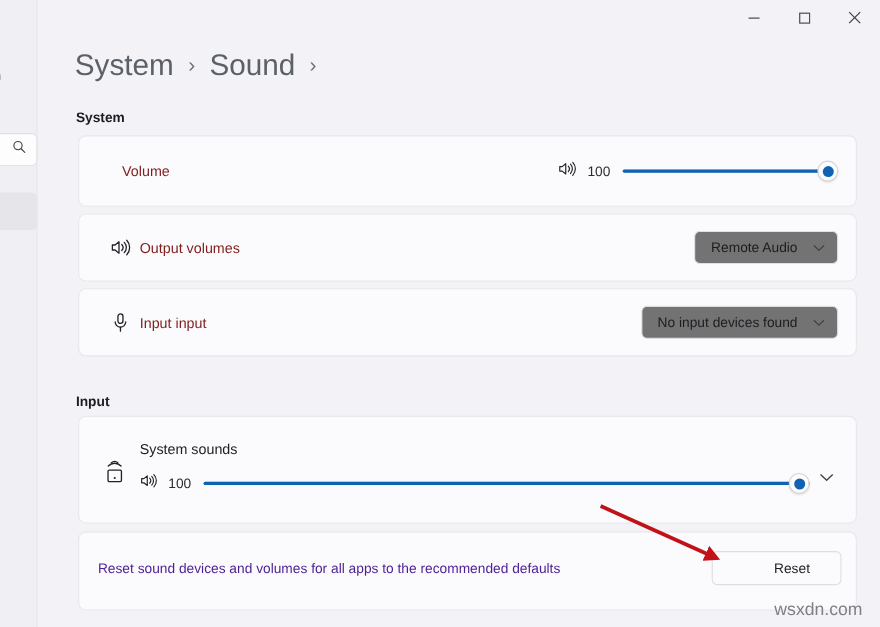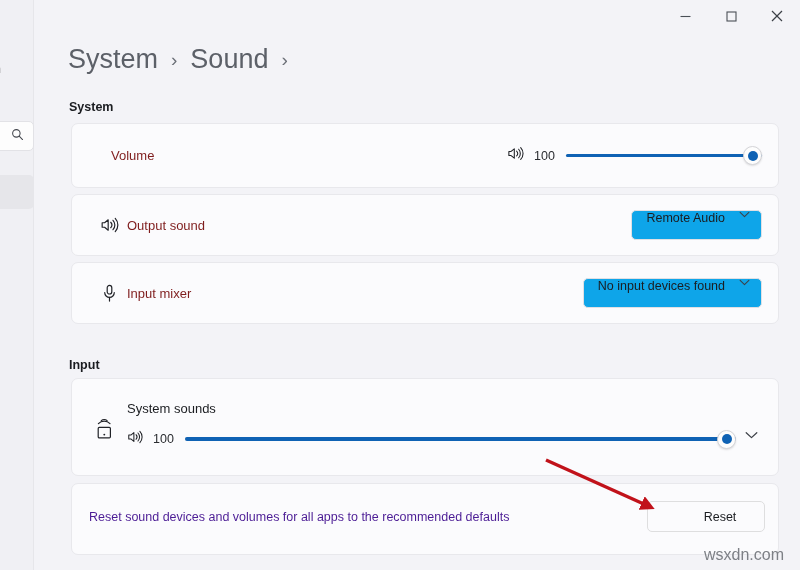--- a/index.html
+++ b/index.html
@@ -205,24 +205,25 @@
   
   #card-output .row-icon,
   #card-input .row-icon { position: absolute; left: 24px; }
   #card-output .row-label,
   #card-input .row-label { position: absolute; left: 55px; }
 
   .dropdown {
     position: absolute;
     right: 16px;
     height: 30px;
-    background: #0ea5e9;
+    background: #737373;
     border: 1px solid #e0e0e4;
     border-radius: 5px;
     display: flex;
+    align-items: center;
     gap: 14px;
     padding: 0 11px 0 14px;
     font-size: 12.5px;
     color: #1b1d21;
   }
   .chev { color: #3d4047; display: flex; }
 
   
   #ss-icon {
     position: absolute;
@@ -377,42 +378,42 @@
   <div class="card" id="card-output">
     <div class="row">
       <span class="row-icon">
         <svg width="19" height="16" viewBox="0 0 20 17" fill="none" stroke="#202227" stroke-width="1.25" stroke-linejoin="round" stroke-linecap="round">
           <path d="M2.2 6.1h2.6L8.6 3v11l-3.8-3.1H2.2z"></path>
           <path d="M11.3 5.6a4.3 4.3 0 0 1 0 5.8"></path>
           <path d="M13.7 3.5a7.3 7.3 0 0 1 0 10"></path>
           <path d="M16.1 1.5a10.2 10.2 0 0 1 0 14"></path>
         </svg>
       </span>
-      <span class="row-label">Output sound</span>
+      <span class="row-label">Output volumes</span>
       <div class="dropdown">
         <span>Remote Audio</span>
         <span class="chev">
           <svg width="11" height="7" viewBox="0 0 12 8" fill="none" stroke="#3d4047" stroke-width="1.2" stroke-linecap="round" stroke-linejoin="round">
               <path d="M1 1.6 6 6.4l5-4.8"></path>
             </svg>
         </span>
       </div>
     </div>
   </div>
 
   <div class="card" id="card-input">
     <div class="row">
       <span class="row-icon">
         <svg width="15" height="19" viewBox="0 0 14 19" fill="none" stroke="#202227" stroke-width="1.2" stroke-linecap="round" stroke-linejoin="round">
           <rect x="4.7" y="1.4" width="4.6" height="8.6" rx="2.3"></rect>
           <path d="M2.2 8.6a4.8 4.8 0 0 0 9.6 0"></path>
           <line x1="7" y1="13.4" x2="7" y2="17.1"></line>
         </svg>
       </span>
-      <span class="row-label">Input mixer</span>
+      <span class="row-label">Input input</span>
       <div class="dropdown">
         <span>No input devices found</span>
         <span class="chev">
           <svg width="11" height="7" viewBox="0 0 12 8" fill="none" stroke="#3d4047" stroke-width="1.2" stroke-linecap="round" stroke-linejoin="round">
               <path d="M1 1.6 6 6.4l5-4.8"></path>
             </svg>
         </span>
       </div>
     </div>
   </div>

